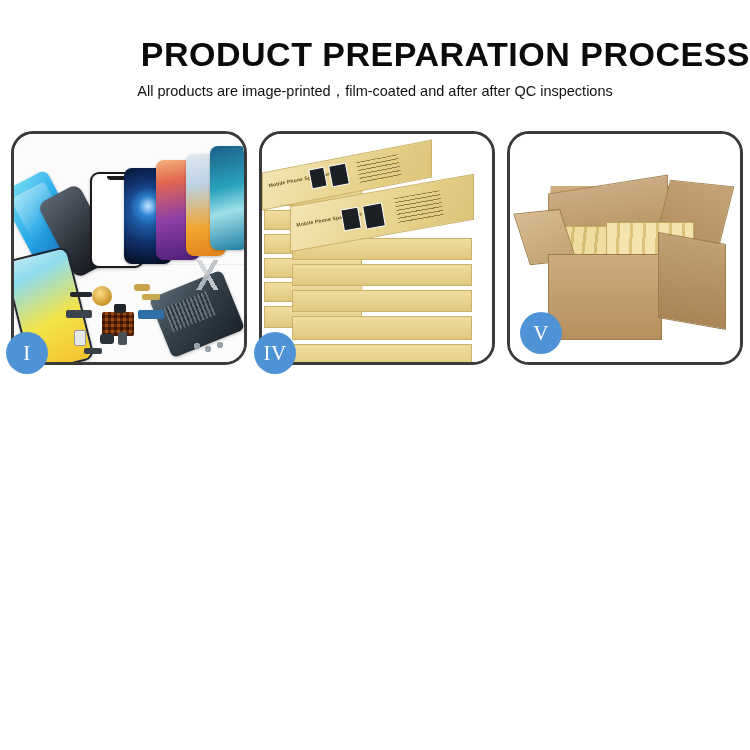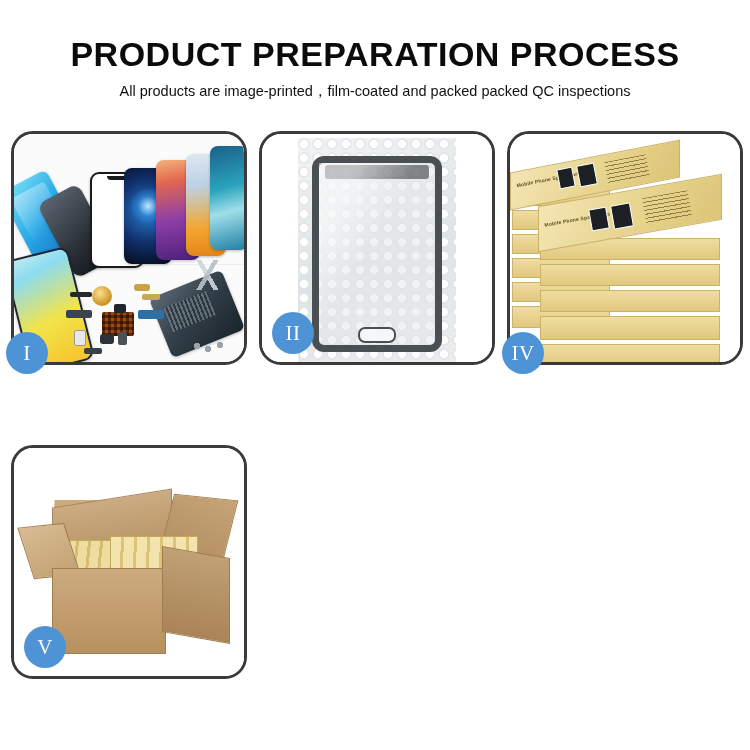--- a/index.html
+++ b/index.html
@@ -29,20 +29,21 @@
     width: 750px;
     text-align: center;
   }
   .title {
     font-size: 34px;
     font-weight: bold;
     letter-spacing: 0.5px;
     color: #0b0b0b;
     line-height: 40px;
     white-space: nowrap;
+    text-align: right;
   }
   .subtitle {
     margin-top: 8px;
     font-size: 14.5px;
     font-weight: normal;
     color: #111111;
     line-height: 18px;
     white-space: nowrap;
   }
 
@@ -423,21 +424,21 @@
     transform: rotate(-8deg);
   }
 </style>
 </head>
 <body>
 
 <div class="page">
 
   <div class="header">
     <div class="title">PRODUCT PREPARATION PROCESS</div>
-    <div class="subtitle">All products are image-printed，film-coated and packed packed QC inspections</div>
+    <div class="subtitle">All products are image-printed，film-coated and after after QC inspections</div>
   </div>
 
   <div class="grid">
 
     <div class="panel">
       <div class="panel-clip p1">
         <div class="floorline"></div>
         <div class="phone ph-blue"></div>
         <div class="phone ph-dark"></div>
         <div class="phone ph-white">
@@ -460,31 +461,20 @@
         <div class="smallpart sp7"></div>
         <div class="smallpart sp8"></div>
         <div class="smallpart sp9"></div>
         <div class="smallpart sp10"></div>
         <div class="screws"></div>
         <div class="tweezers"></div>
       </div>
       <div class="badge out">I</div>
     </div>
 
-    <div class="panel">
-      <div class="panel-clip p2">
-        <div class="bubble-bg"></div>
-        <div class="screen2">
-          <div class="bar-top"></div>
-          <div class="home"></div>
-          <div class="sheen"></div>
-        </div>
-      </div>
-      <div class="badge inset">II</div>
-    </div>
 
 
     <div class="panel">
       <div class="panel-clip p4">
         <div class="stackwrap">
 
           <div class="ybox" style="left:2px;top:52px;width:96px;height:18px;"></div>
           <div class="ybox" style="left:2px;top:76px;width:96px;height:18px;"></div>
           <div class="ybox" style="left:2px;top:100px;width:96px;height:18px;"></div>
           <div class="ybox" style="left:2px;top:124px;width:96px;height:18px;"></div>

